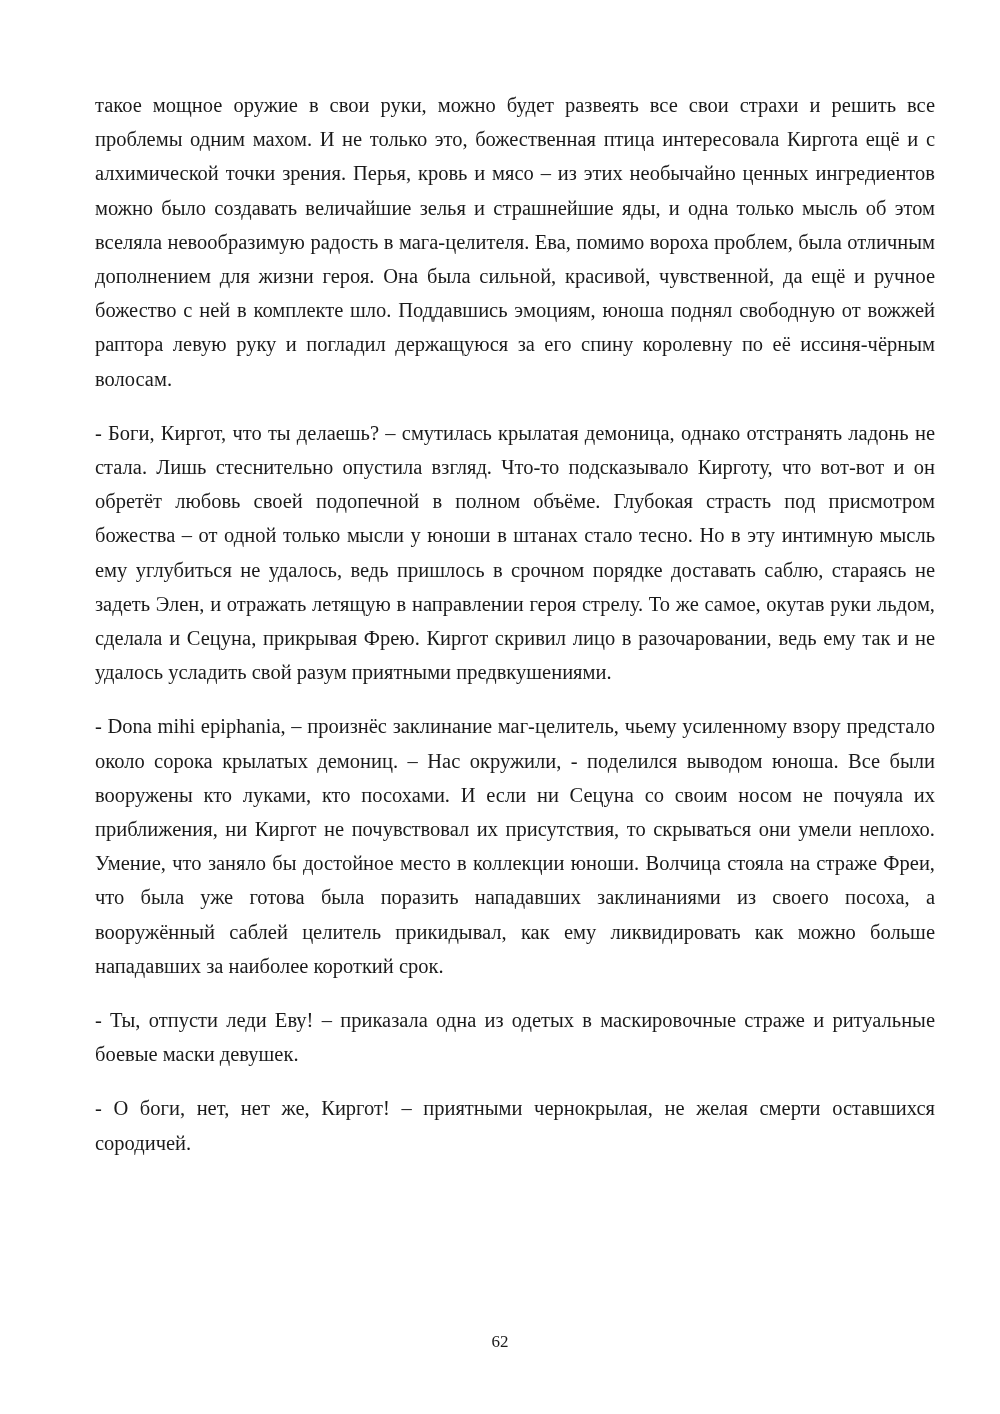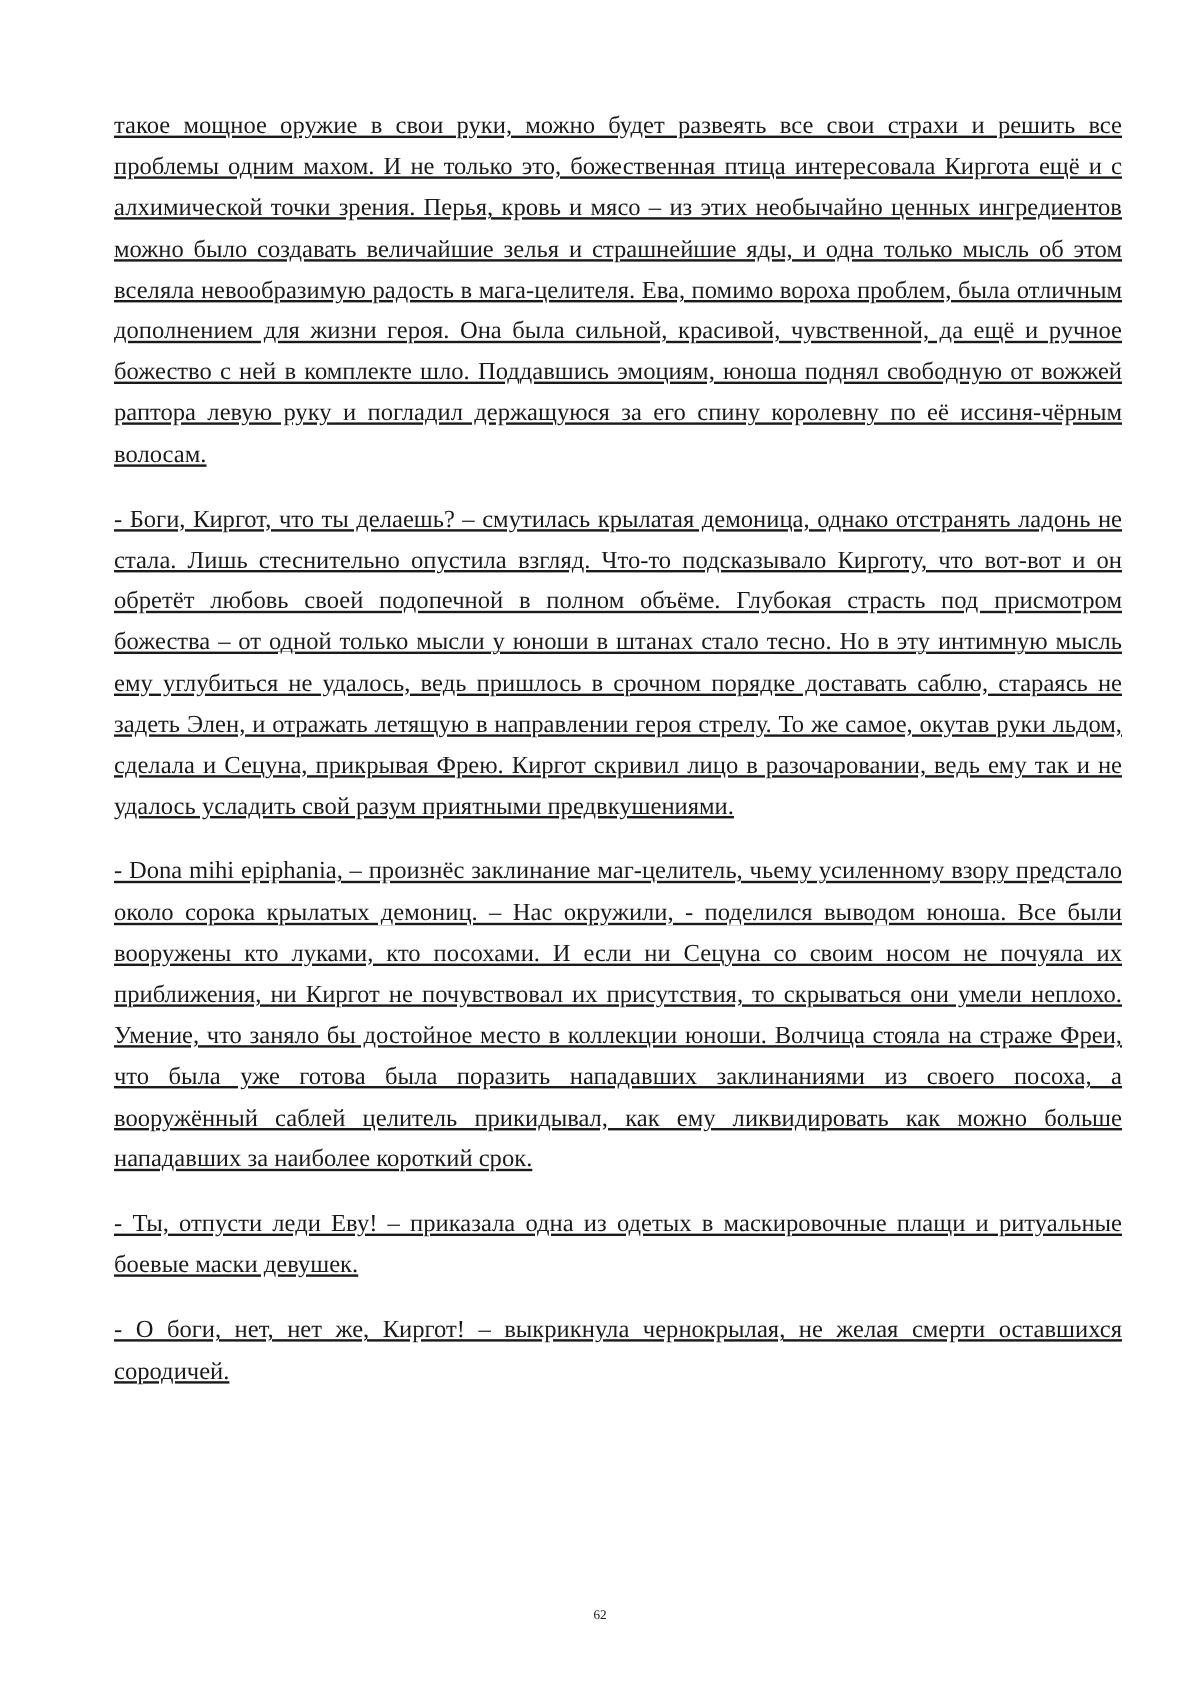--- a/index.html
+++ b/index.html
@@ -10,21 +10,20 @@
   .page {
     position: relative;
     width: 1000px;
     height: 1414px;
     margin: 0 auto;
     background: #ffffff;
     box-sizing: border-box;
     padding: 88px 66px 40px 95px;
     font-family: "Liberation Serif", "DejaVu Serif", serif;
     color: #1a1a1a;
-    text-decoration: underline;
   }
   .body-text {
     width: 840px;
   }
   .para {
     margin: 0 0 20px 0;
     font-size: 20.5px;
     line-height: 34.2px;
     text-align: justify;
     text-justify: inter-word;
@@ -35,30 +34,30 @@
   }
   .para-first {
     margin-top: 0;
   }
   .footer {
     position: absolute;
     left: 0;
     right: 0;
     bottom: 62px;
     text-align: center;
-    font-size: 11px;
+    font-size: 17px;
     font-family: "Liberation Serif", "DejaVu Serif", serif;
     color: #1a1a1a;
   }
 </style>
 </head>
 <body>
 
 <div class="page">
   <div class="body-text">
     <p class="para para-first">такое мощное оружие в свои руки, можно будет развеять все свои страхи и решить все проблемы одним махом. И не только это, божественная птица интересовала Киргота ещё и с алхимической точки зрения. Перья, кровь и мясо – из этих необычайно ценных ингредиентов можно было создавать величайшие зелья и страшнейшие яды, и одна только мысль об этом вселяла невообразимую радость в мага-целителя. Ева, помимо вороха проблем, была отличным дополнением для жизни героя. Она была сильной, красивой, чувственной, да ещё и ручное божество с ней в комплекте шло. Поддавшись эмоциям, юноша поднял свободную от вожжей раптора левую руку и погладил держащуюся за его спину королевну по её иссиня-чёрным волосам.</p>
     <p class="para">- Боги, Киргот, что ты делаешь? – смутилась крылатая демоница, однако отстранять ладонь не стала. Лишь стеснительно опустила взгляд. Что-то подсказывало Кирготу, что вот-вот и он обретёт любовь своей подопечной в полном объёме. Глубокая страсть под присмотром божества – от одной только мысли у юноши в штанах стало тесно. Но в эту интимную мысль ему углубиться не удалось, ведь пришлось в срочном порядке доставать саблю, стараясь не задеть Элен, и отражать летящую в направлении героя стрелу. То же самое, окутав руки льдом, сделала и Сецуна, прикрывая Фрею. Киргот скривил лицо в разочаровании, ведь ему так и не удалось усладить свой разум приятными предвкушениями.</p>
     <p class="para">- Dona mihi epiphania, – произнёс заклинание маг-целитель, чьему усиленному взору предстало около сорока крылатых демониц. – Нас окружили, - поделился выводом юноша. Все были вооружены кто луками, кто посохами. И если ни Сецуна со своим носом не почуяла их приближения, ни Киргот не почувствовал их присутствия, то скрываться они умели неплохо. Умение, что заняло бы достойное место в коллекции юноши. Волчица стояла на страже Фреи, что была уже готова была поразить нападавших заклинаниями из своего посоха, а вооружённый саблей целитель прикидывал, как ему ликвидировать как можно больше нападавших за наиболее короткий срок.</p>
-    <p class="para">- Ты, отпусти леди Еву! – приказала одна из одетых в маскировочные плащи и ритуальные боевые маски девушек.</p>
-    <p class="para">- О боги, нет, нет же, Киргот! – выкрикнула чернокрылая, не желая смерти оставшихся сородичей.</p>
+    <p class="para">- Ты, отпусти леди Еву! – приказала одна из одетых в маскировочные страже и ритуальные боевые маски девушек.</p>
+    <p class="para">- О боги, нет, нет же, Киргот! – приятными чернокрылая, не желая смерти оставшихся сородичей.</p>
   </div>
   <div class="footer">62</div>
 </div>
 
 </body></html>

